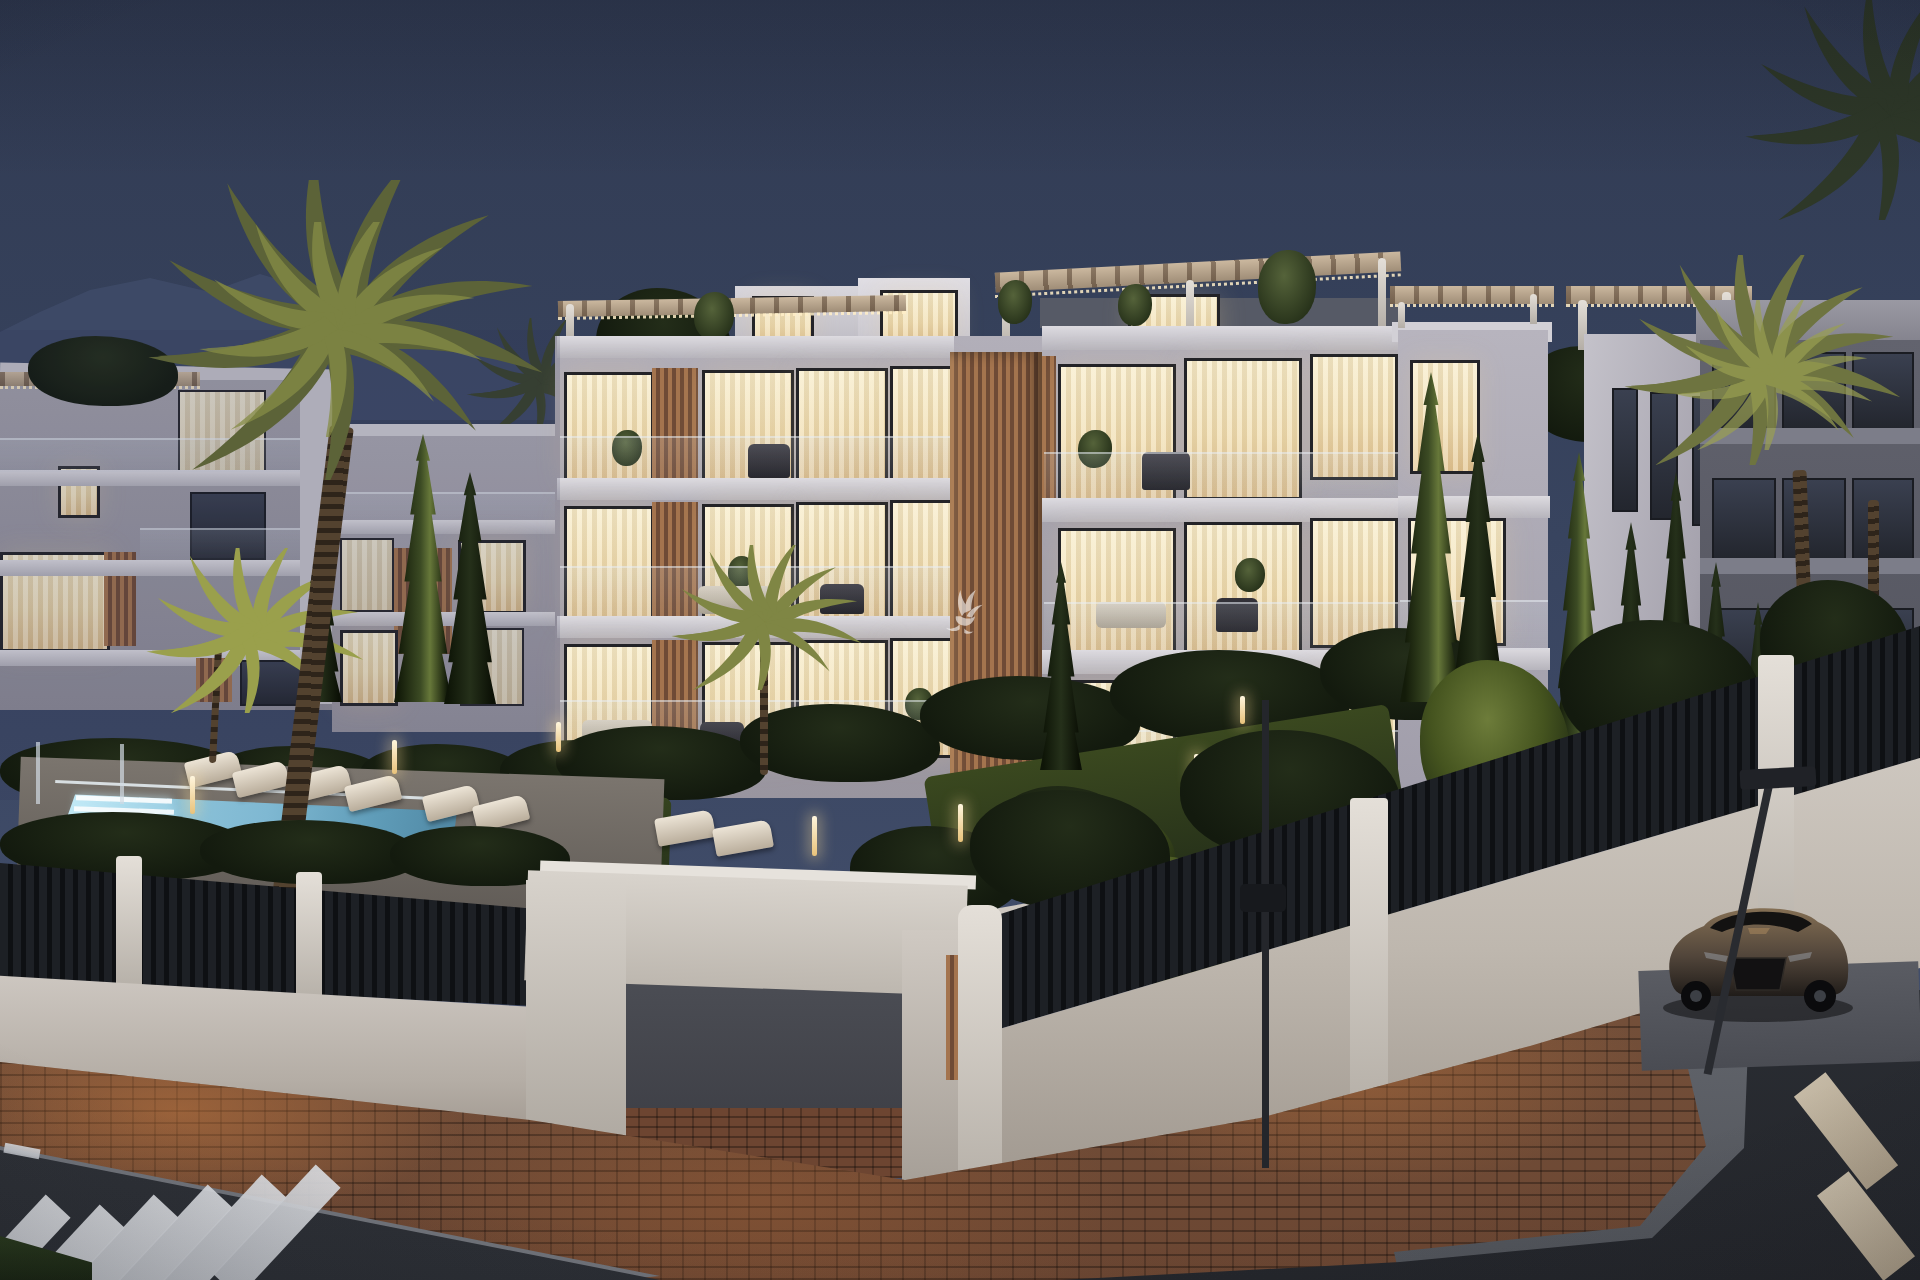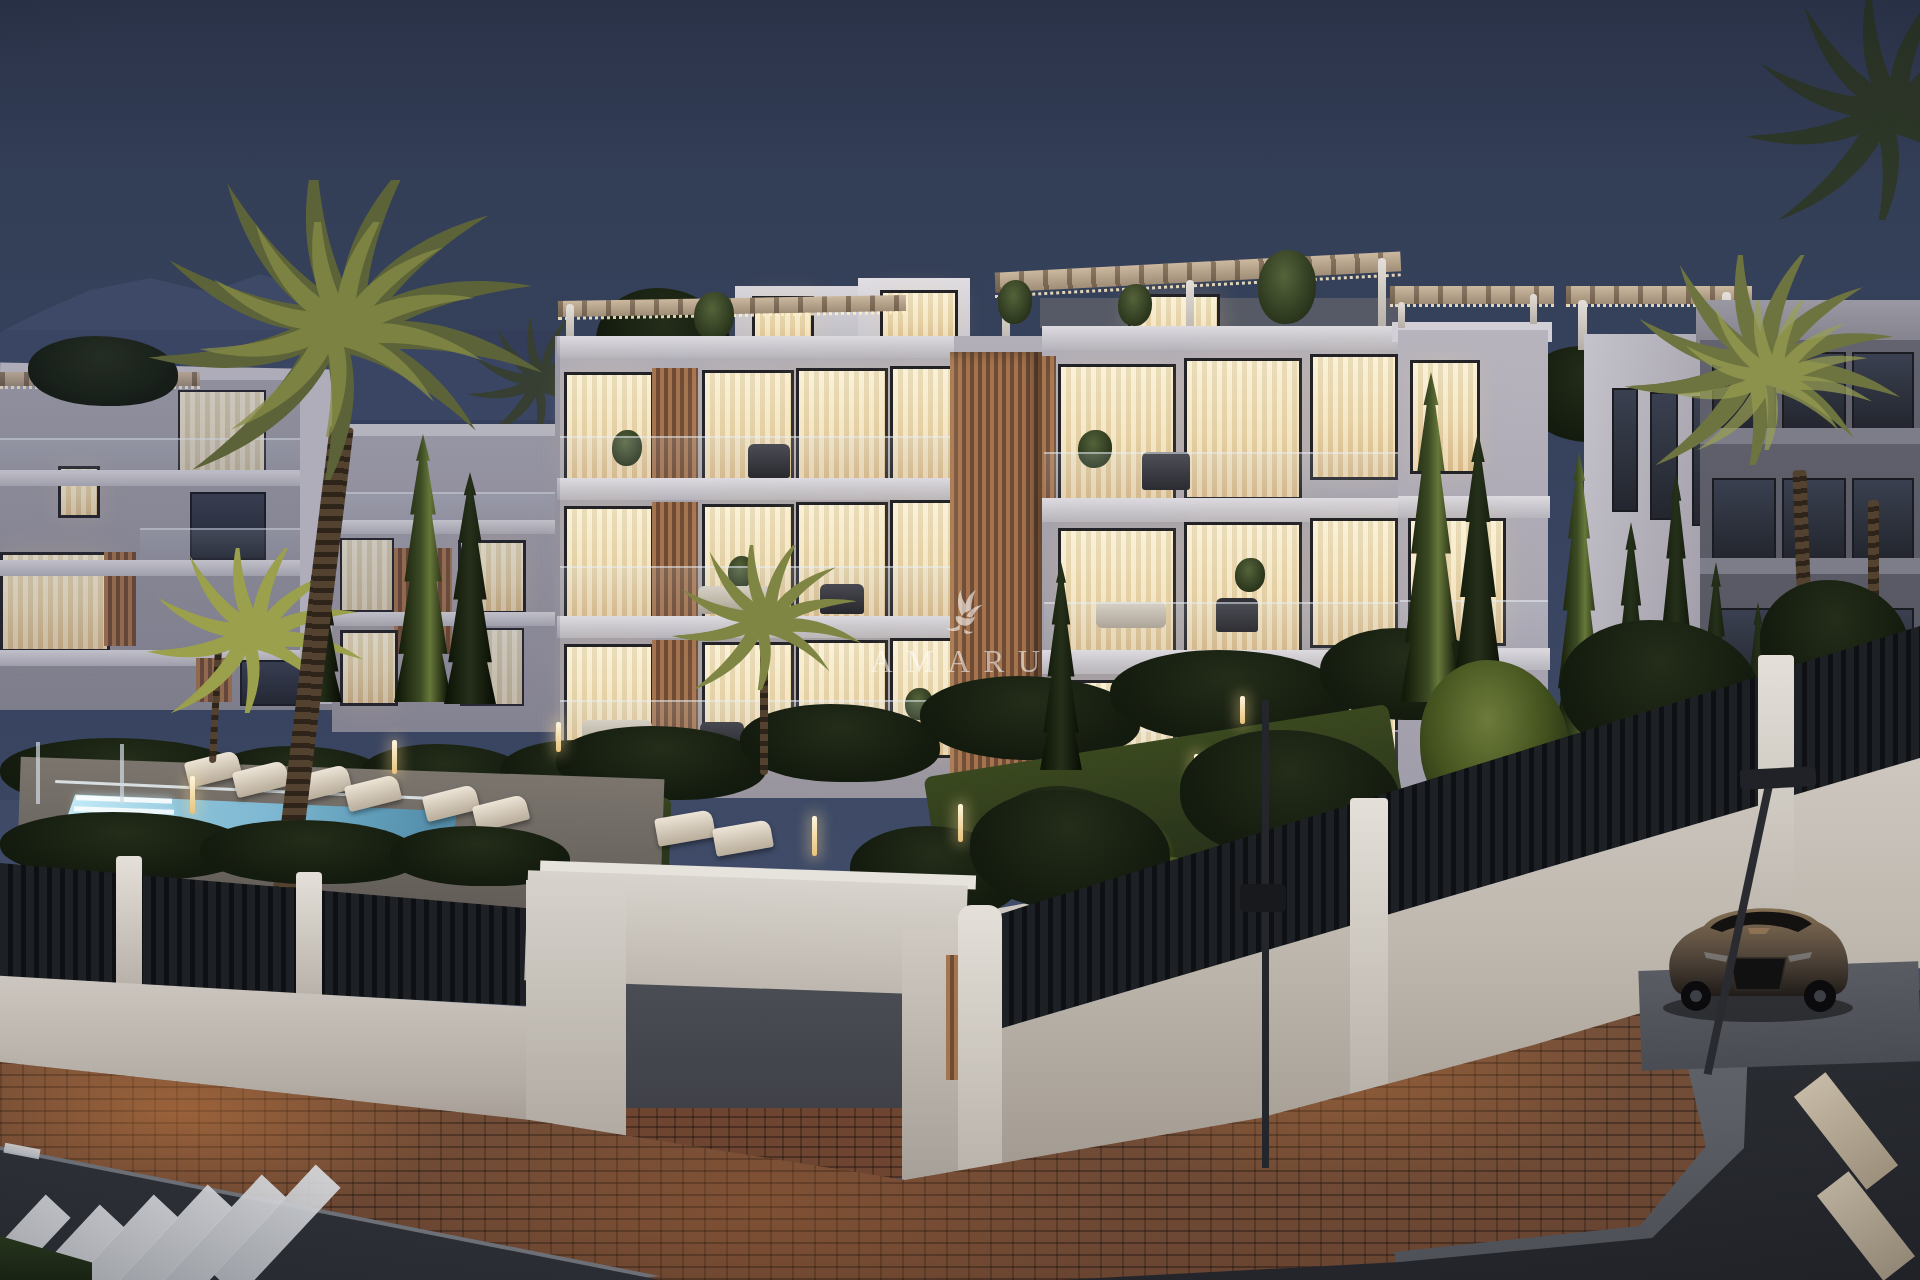--- a/index.html
+++ b/index.html
@@ -432,16 +432,15 @@
     <svg width="46" height="60" viewBox="0 0 60 72" style="opacity:.58">
       <g fill="#ffffff">
         <path d="M30,44 C24,34 23,22 28,10 C29,20 33,28 38,32 Z"></path>
         <path d="M33,40 C33,28 38,16 48,10 C43,20 42,30 42,36 Z"></path>
         <path d="M36,44 C40,36 48,30 57,29 C50,34 45,41 43,46 Z"></path>
         <path d="M28,44 C34,48 42,48 47,44 C45,54 37,58 30,56 C24,54 21,49 22,44 Z"></path>
         <path d="M27,55 C22,60 15,62 9,59 C14,64 22,65 27,61 Z"></path>
         <path d="M33,60 Q38,66 45,64 Q40,69 33,66 Z"></path>
       </g>
     </svg>
-    <div class="wm-text">AMARU</div>
   </div>
 
 </div>
 
 </body></html>

